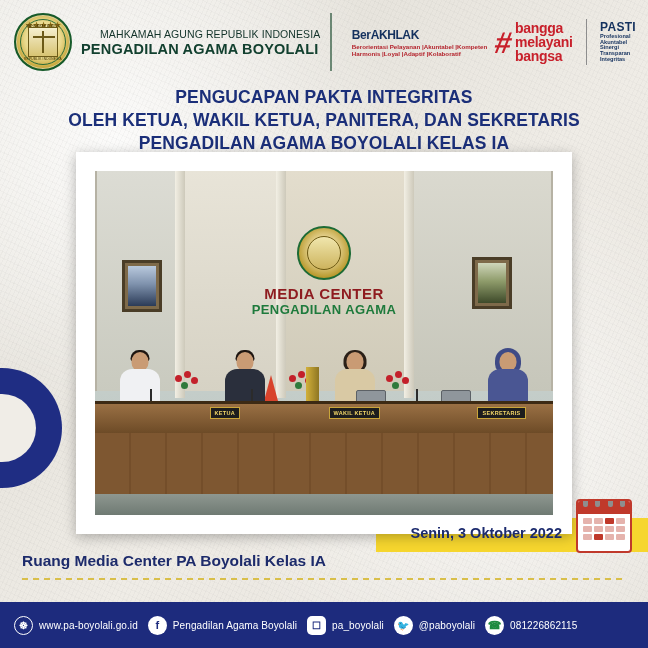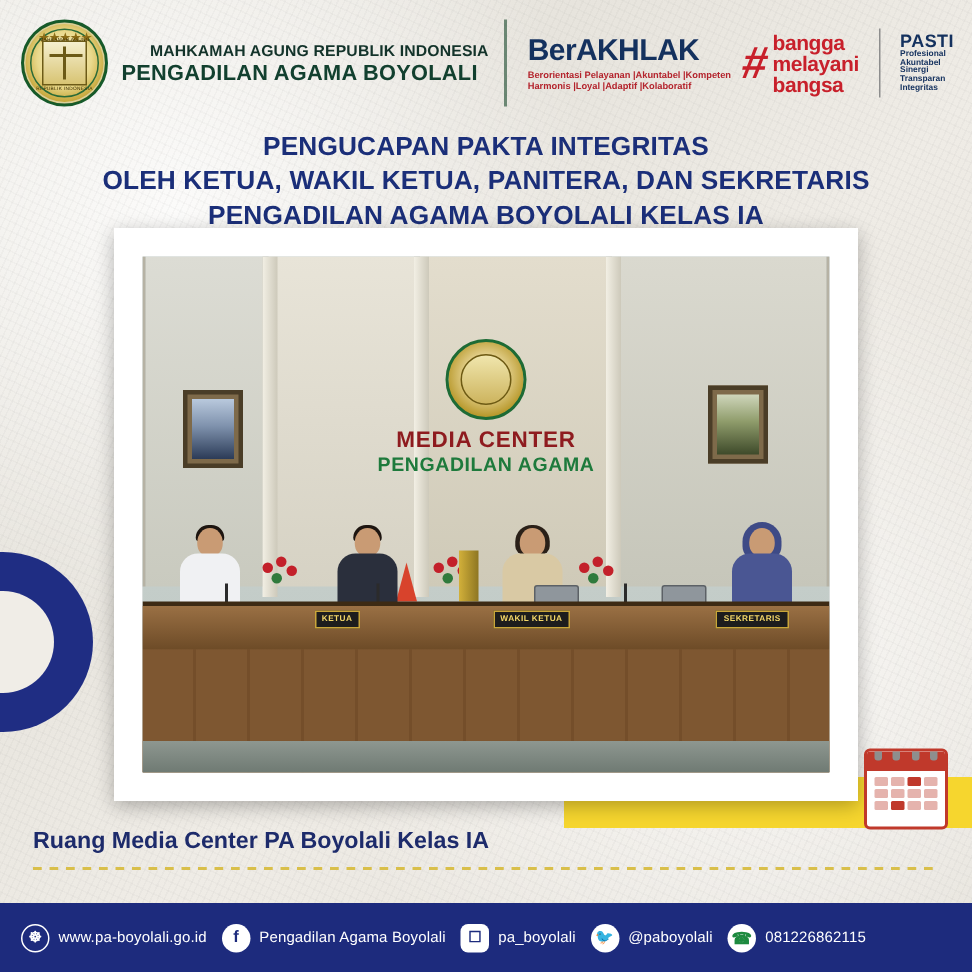--- a/index.html
+++ b/index.html
@@ -76,39 +76,39 @@
     font-size: 3.2px; color: #3a2f06; letter-spacing: .2px;
   }
   .logo-ma .txt-top { top: 9px; }
   .logo-ma .txt-bot { bottom: 8px; }
 
   .header-text {
     margin-left: 9px;
     padding-right: 8px;
   }
   .header-text .line1 {
-    font-size: 10.5px; font-weight: bold; color: #13332a; letter-spacing: .1px; padding-left: 19px;
+    font-size: 10.5px; font-weight: normal; color: #13332a; letter-spacing: .1px; padding-left: 19px;
   }
   .header-text .line2 {
     font-size: 14.5px; font-weight: bold; color: #12402f; letter-spacing: .2px;
     margin-top: 1px;
   }
   .header-divider {
     width: 2px; height: 58px; background: #17472c; opacity: .6;
     margin: 0 10px 0 2px;
   }
 
   
   .berakhlak {
     display: flex; align-items: center; gap: 8px;
     margin-left: auto;
   }
   .berakhlak-left { text-align: left; }
   .berakhlak-title {
-    font-size: 20px; font-weight: bold; color: #14315e; letter-spacing: -.4px;
+    font-size: 12px; font-weight: bold; color: #14315e; letter-spacing: -.4px;
   }
   .berakhlak-title .akh { color: #14315e; }
   .berakhlak-sub1 { font-size: 6.2px; color: #b4242d; font-weight: bold; margin-top: 1px; }
   .berakhlak-sub2 { font-size: 6.2px; color: #b4242d; font-weight: bold; }
   .bangga {
     display: flex; align-items: center; gap: 3px;
   }
   .hash {
     font-size: 30px; font-weight: bold; color: #c8202b; line-height: .9;
     transform: skewX(-10deg);
@@ -461,20 +461,21 @@
   </div>
 
   <div class="title-block">
     <div>PENGUCAPAN PAKTA INTEGRITAS</div>
     <div>OLEH KETUA, WAKIL KETUA, PANITERA, DAN SEKRETARIS</div>
     <div>PENGADILAN AGAMA BOYOLALI KELAS IA</div>
   </div>
 
   <div class="blue-arc"></div>
   <div class="yellow-band"></div>
+  <div class="date-text">Senin, 3 Oktober 2022</div>
   <div class="calendar-icon">
     <div class="rings">
         <i></i>
         <i></i>
         <i></i>
         <i></i>
       </div>
     <div class="cal-top"></div>
     <div class="cal-grid">
       <i></i>

